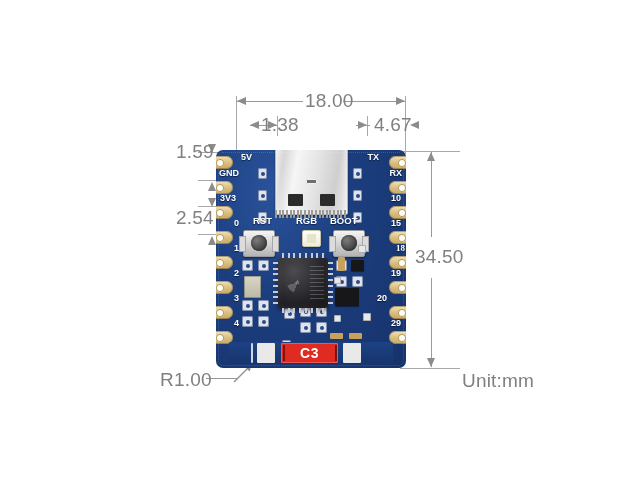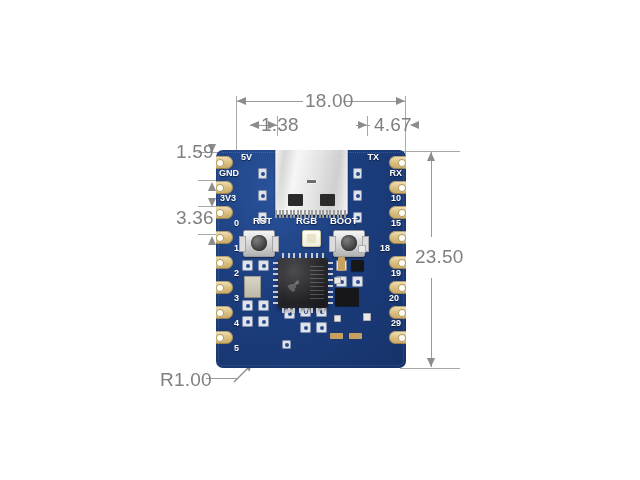--- a/index.html
+++ b/index.html
@@ -170,37 +170,38 @@
   <div class="ext-line" style="left:198px;top:152px;width:42px;height:1px;"></div>
   <div class="ext-line" style="left:198px;top:180px;width:42px;height:1px;"></div>
   <div class="arrow arr-d" style="left:208px;top:144px;"></div>
   <div class="arrow arr-u" style="left:208px;top:182px;"></div>
   <div class="dim-text" style="left:176px;top:142px;">1.59</div>
 
   <div class="ext-line" style="left:198px;top:206px;width:42px;height:1px;"></div>
   <div class="ext-line" style="left:198px;top:234px;width:42px;height:1px;"></div>
   <div class="arrow arr-d" style="left:208px;top:198px;"></div>
   <div class="arrow arr-u" style="left:208px;top:236px;"></div>
-  <div class="dim-text" style="left:176px;top:208px;">3.36</div>
+  <div class="dim-text" style="left:176px;top:208px;">2.54</div>
 
   <div class="ext-line" style="left:400px;top:151px;width:60px;height:1px;"></div>
   <div class="ext-line" style="left:400px;top:368px;width:60px;height:1px;"></div>
   <div class="dim-line-v" style="left:431px;top:152px;width:1px;height:85px;"></div>
   <div class="dim-line-v" style="left:431px;top:278px;width:1px;height:89px;"></div>
   <div class="arrow arr-u" style="left:427px;top:152px;"></div>
   <div class="arrow arr-d" style="left:427px;top:358px;"></div>
-  <div class="dim-text" style="left:415px;top:247px;">23.50</div>
+  <div class="dim-text" style="left:415px;top:247px;">34.50</div>
 
   <div class="dim-line-h" style="left:206px;top:378px;width:32px;"></div>
   <svg style="position:absolute;left:232px;top:360px;width:24px;height:24px;" viewBox="0 0 24 24">
     <path d="M2 22 L20 4" stroke="#8c8c8c" stroke-width="1.3" fill="none"></path>
     <path d="M20 4 L12.5 6.5 L17.5 11.5 Z" fill="#8c8c8c"></path>
   </svg>
   <div class="dim-text" style="left:160px;top:370px;">R1.00</div>
 
+  <div class="dim-text" style="left:462px;top:371px;">Unit:mm</div>
 
   <div id="pcb">
 
     <div class="pad left" style="top:6px;">
         <div class="hole"></div>
       </div>
     <div class="pad left" style="top:31px;">
         <div class="hole"></div>
       </div>
     <div class="pad left" style="top:56px;">
@@ -254,23 +255,23 @@
     <div class="pin-label l" style="left:18px;top:94px;">1</div>
     <div class="pin-label l" style="left:18px;top:119px;">2</div>
     <div class="pin-label l" style="left:18px;top:144px;">3</div>
     <div class="pin-label l" style="left:18px;top:169px;">4</div>
     <div class="pin-label l" style="left:18px;top:194px;">5</div>
 
     <div class="pin-label r" style="right:27px;top:3px;">TX</div>
     <div class="pin-label r" style="right:4px;top:19px;">RX</div>
     <div class="pin-label r" style="right:5px;top:44px;">10</div>
     <div class="pin-label r" style="right:5px;top:69px;">15</div>
-    <div class="pin-label r" style="right:16px;top:94px;">18</div>
+    <div class="pin-label r" style="right:1px;top:94px;font-family:Liberation Serif, serif;">18</div>
     <div class="pin-label r" style="right:5px;top:119px;text-align:right;">19</div>
-    <div class="pin-label r" style="right:7px;top:144px;">20</div>
+    <div class="pin-label r" style="right:19px;top:144px;">20</div>
     <div class="pin-label r" style="right:5px;top:169px;">29</div>
     <div class="pin-label r" style="right:5px;top:194px;margin-top:32px;">22</div>
 
     <div class="vpad" style="left:42px;top:18px;width:9px;height:11px;"></div>
     <div class="vpad" style="left:42px;top:40px;width:9px;height:11px;"></div>
     <div class="vpad" style="left:42px;top:62px;width:9px;height:11px;"></div>
     <div class="vpad" style="left:137px;top:18px;width:9px;height:11px;"></div>
     <div class="vpad" style="left:137px;top:40px;width:9px;height:11px;"></div>
     <div class="vpad" style="left:137px;top:62px;width:9px;height:11px;"></div>
 
@@ -387,16 +388,25 @@
     <div class="blk" style="left:119px;top:138px;width:24px;height:18px;"></div>
     <div class="blk" style="left:135px;top:110px;width:13px;height:11px;"></div>
     <div class="tan" style="left:122px;top:107px;width:7px;height:14px;"></div>
     <div class="tan" style="left:114px;top:183px;width:13px;height:6px;"></div>
     <div class="tan" style="left:133px;top:183px;width:13px;height:6px;"></div>
     <div class="sq" style="left:142px;top:95px;width:8px;height:8px;"></div>
     <div class="sq" style="left:147px;top:163px;width:8px;height:8px;"></div>
     <div class="sq" style="left:118px;top:165px;width:7px;height:7px;"></div>
     <div class="sq" style="left:118px;top:127px;width:7px;height:7px;"></div>
 
+    <div id="ant">
+      <div class="white" style="left:28px;width:18px;"></div>
+      <div class="red"></div>
+      <div class="tick" style="left:54px;"></div>
+      <div class="tick" style="left:106px;"></div>
+      <div class="c3">C3</div>
+      <div class="white" style="left:114px;width:18px;"></div>
+      <div class="white" style="left:22px;width:2px;background:#cfd6e4;"></div>
+    </div>
 
   </div>
 
 </div>
 
 </body></html>

